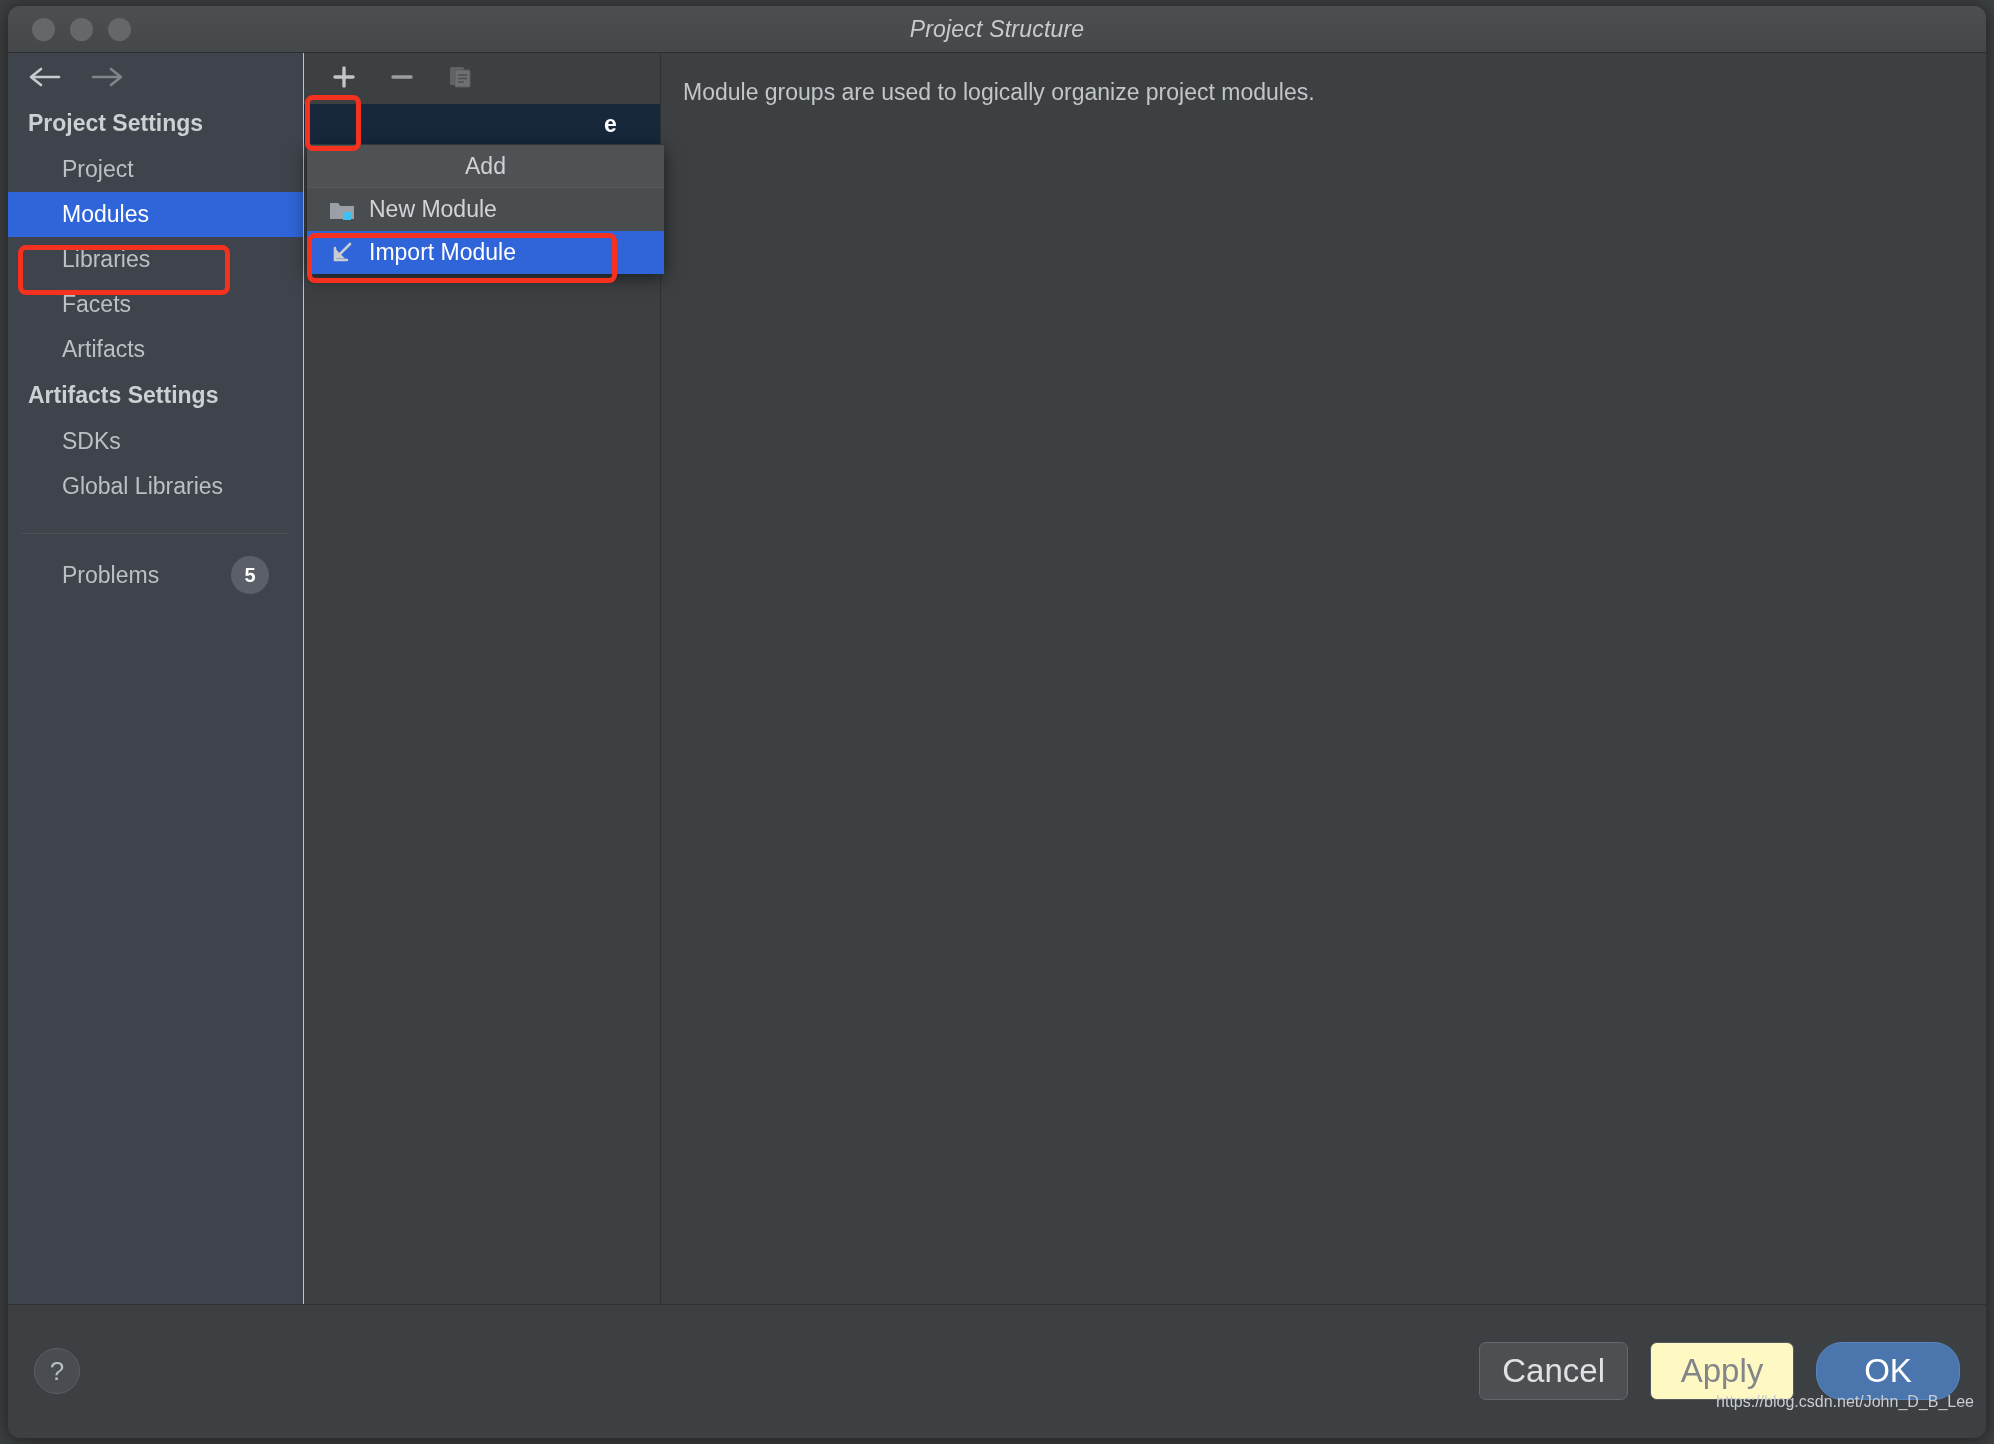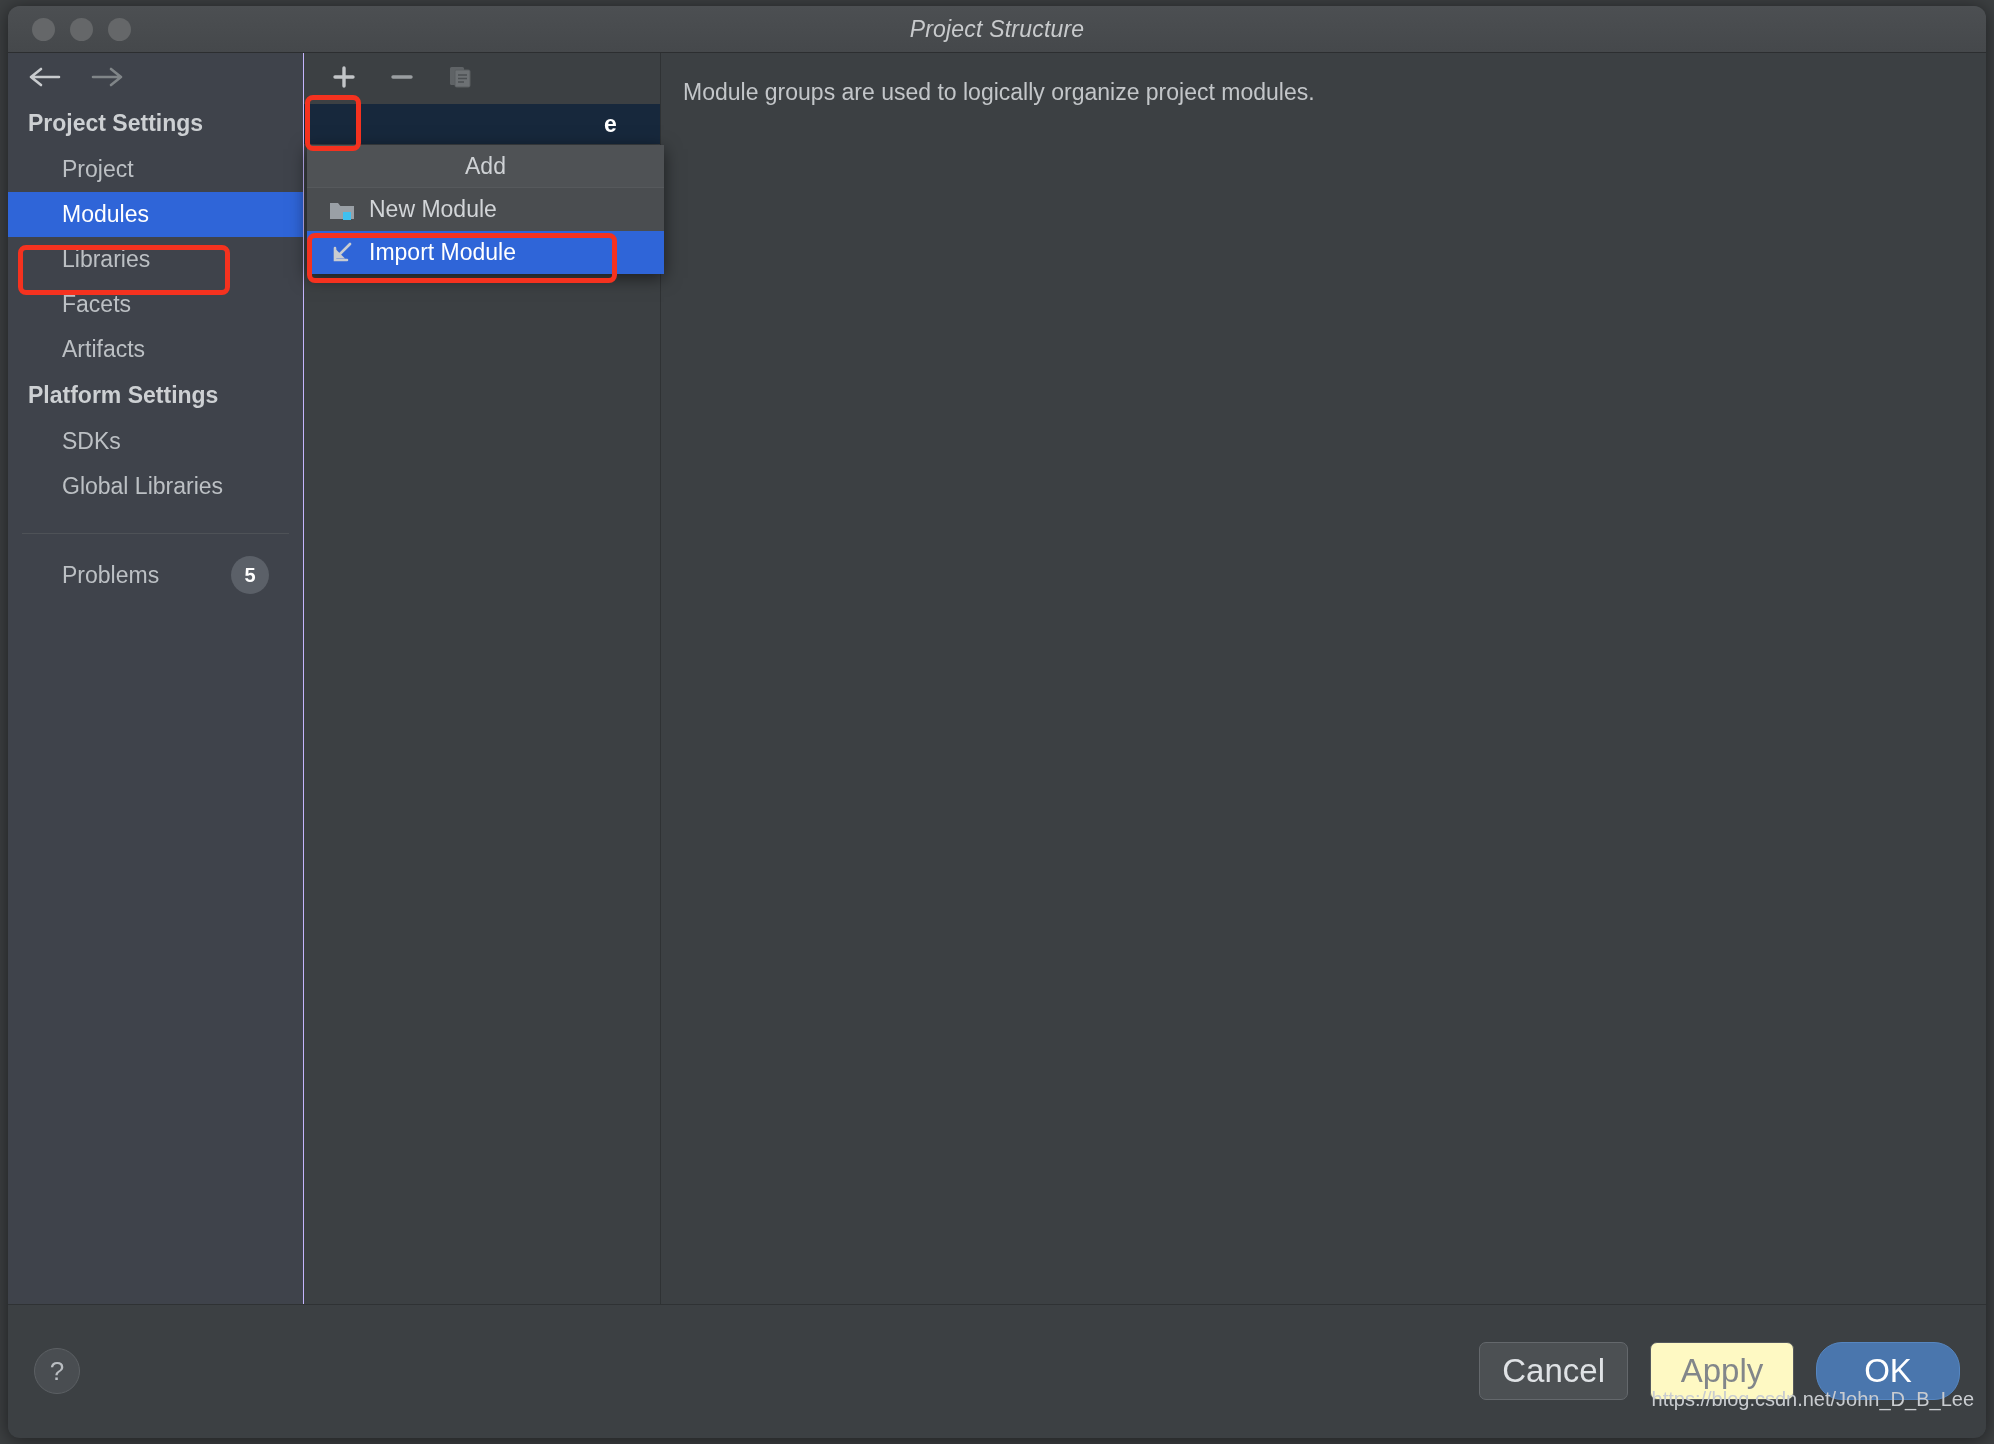--- a/index.html
+++ b/index.html
@@ -149,21 +149,21 @@
     min-width: 144px; height: 58px; border-radius: 7px;
     display: flex; align-items: center; justify-content: center;
     font-size: 33px; padding: 0 22px;
     background: #4c5053; border: 1px solid #64686c; color: #dfe2e5;
   }
   .btn.disabled { color: #82868a; border-color: #55595d; background: #fef9c3; }
   .btn.primary  { background: #4a76ad; border-color: #5686c0; color: #ffffff; border-radius: 26px; }
 
   .watermark {
     position: absolute; right: 12px; bottom: 26px;
-    font-size: 20px; color: #c9ccd0; white-space: nowrap;
+    font-size: 16px; color: #c9ccd0; white-space: nowrap;
   }
 </style>
 </head>
 <body>
 
 <div class="window">
 
   <div class="titlebar">
     <div class="traffic">
       <div class="light"></div>
@@ -190,21 +190,21 @@
         </div>
       </div>
 
       <div class="group-head">Project Settings</div>
       <div class="nav-item">Project</div>
       <div class="nav-item selected">Modules</div>
       <div class="nav-item">Libraries</div>
       <div class="nav-item">Facets</div>
       <div class="nav-item">Artifacts</div>
 
-      <div class="group-head">Platform Settings</div>
+      <div class="group-head">Artifacts Settings</div>
       <div class="nav-item">SDKs</div>
       <div class="nav-item">Global Libraries</div>
 
       <div class="divider"></div>
 
       <div class="problems-row">
         <span>Problems</span>
         <span class="badge">5</span>
       </div>
     </div>

